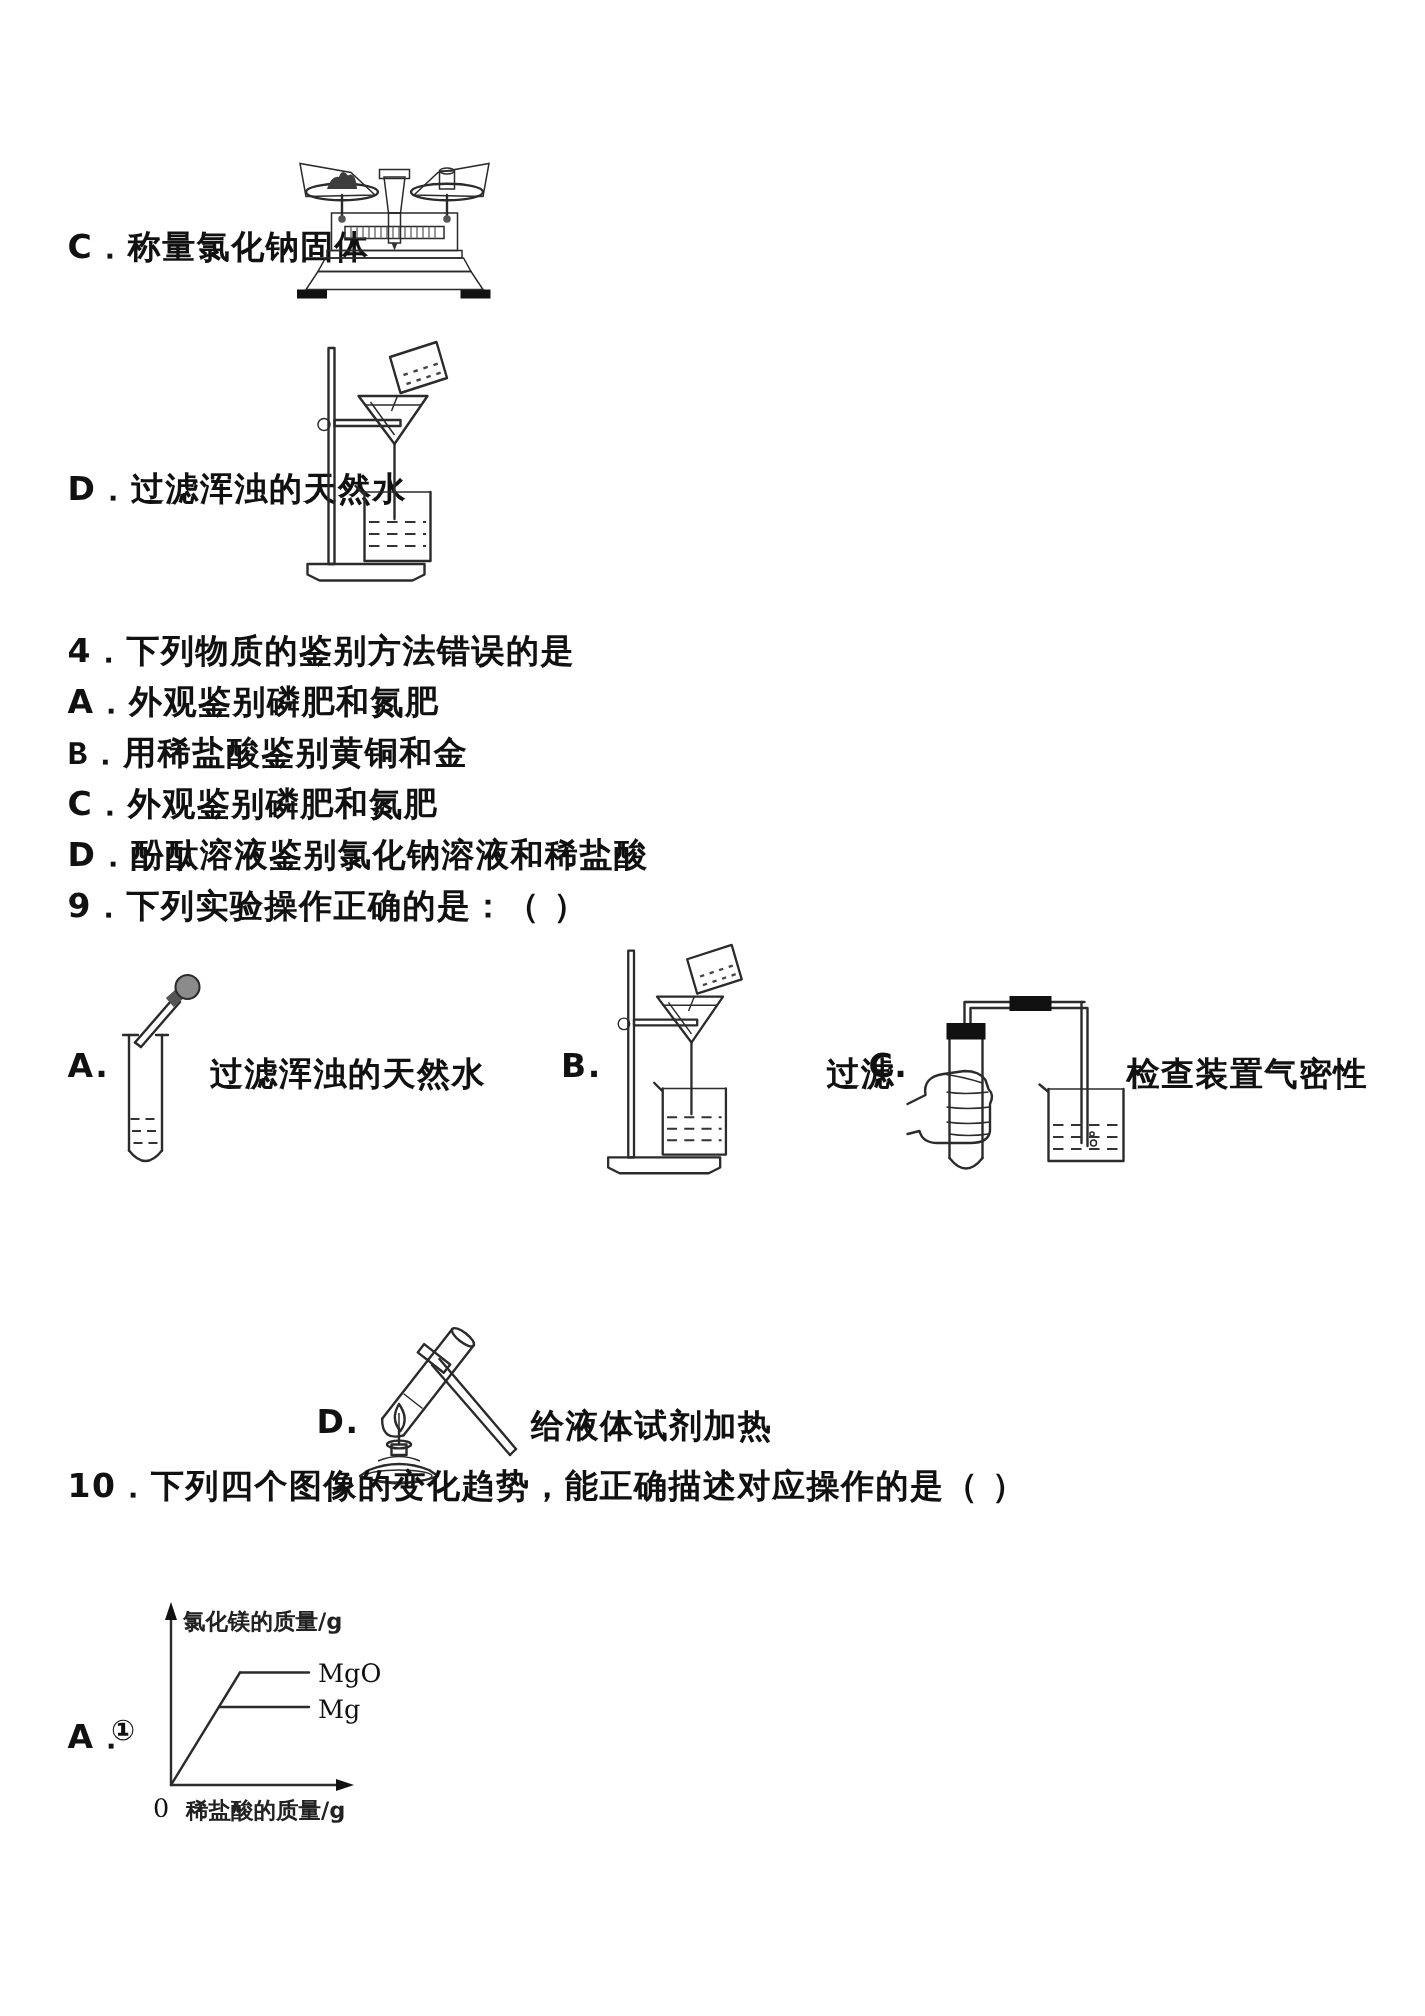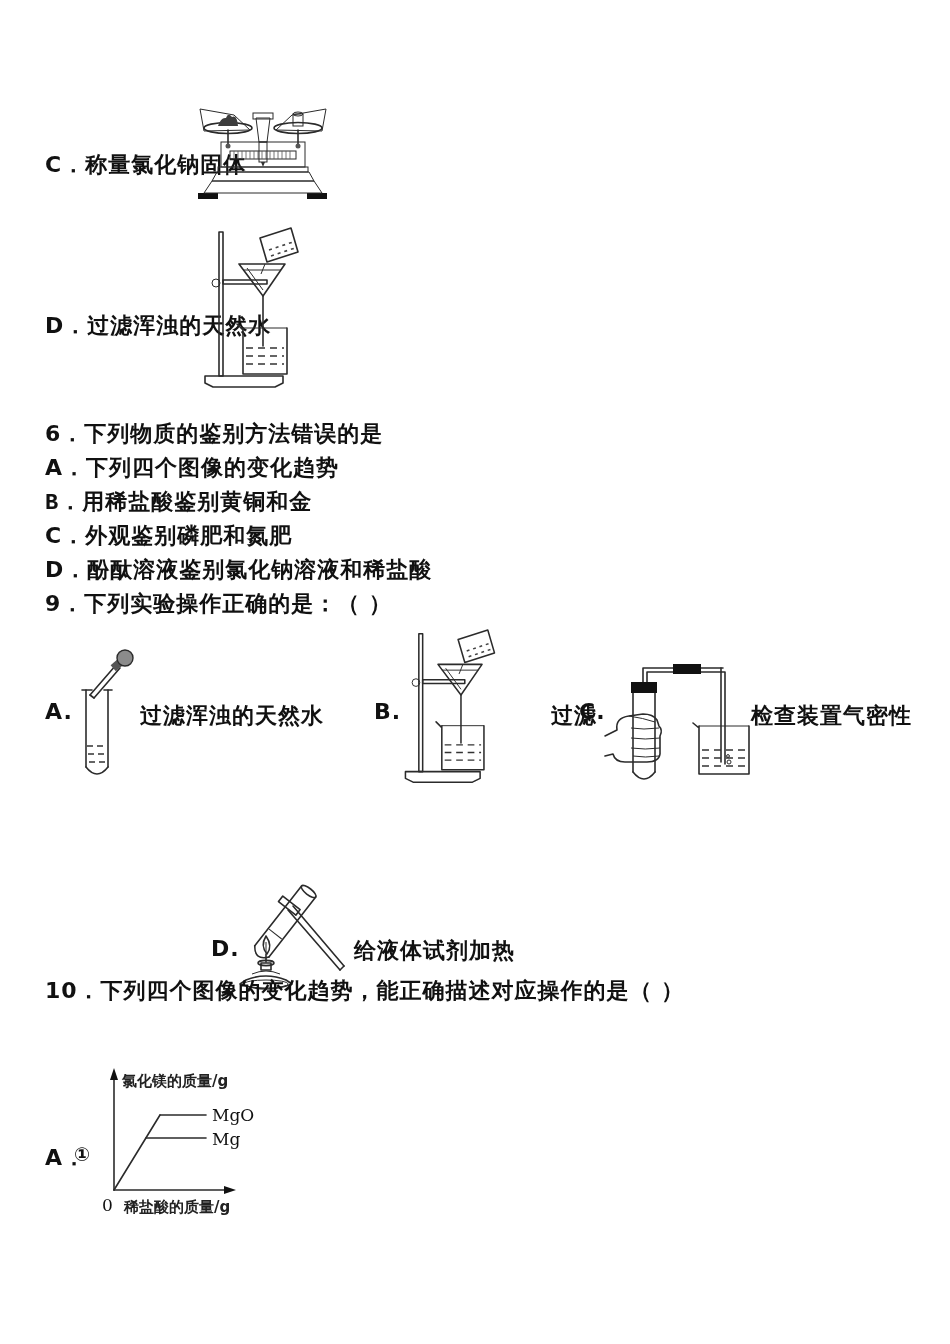--- a/index.html
+++ b/index.html
@@ -115,22 +115,22 @@
       <path d="M40,104 l-6,-6 M40,102 l0,46 l44,0 l0,-46" class="stroke"></path>
       <line x1="40" y1="102" x2="84" y2="102" class="thin"></line>
       <g stroke="#333" stroke-width="1.4" stroke-dasharray="7 5">
         <line x1="43" y1="122" x2="81" y2="122"></line>
         <line x1="43" y1="130" x2="81" y2="130"></line>
         <line x1="43" y1="138" x2="81" y2="138"></line>
       </g>
     </svg>
   </div>
 
-  <div class="txt" style="left:45px;top:419px;">6．下列物质的鉴别方法错误的是</div>
-  <div class="txt" style="left:45px;top:453px;">A．下列四个图像的变化趋势</div>
+  <div class="txt" style="left:45px;top:419px;">4．下列物质的鉴别方法错误的是</div>
+  <div class="txt" style="left:45px;top:453px;">A．外观鉴别磷肥和氮肥</div>
   <div class="txt" style="left:45px;top:487px;font-family:Liberation Mono, monospace;">B．用稀盐酸鉴别黄铜和金</div>
   <div class="txt" style="left:45px;top:521px;">C．外观鉴别磷肥和氮肥</div>
   <div class="txt" style="left:45px;top:555px;">D．酚酞溶液鉴别氯化钠溶液和稀盐酸</div>
 
   <div class="txt" style="left:45px;top:589px;">9．下列实验操作正确的是：（ ）</div>
 
   <div class="txt" style="left:45px;top:699px;">A.</div>
   <div class="diagram" style="left:66px;top:645px;">
     <svg width="78" height="142" viewBox="0 0 78 142">
 

